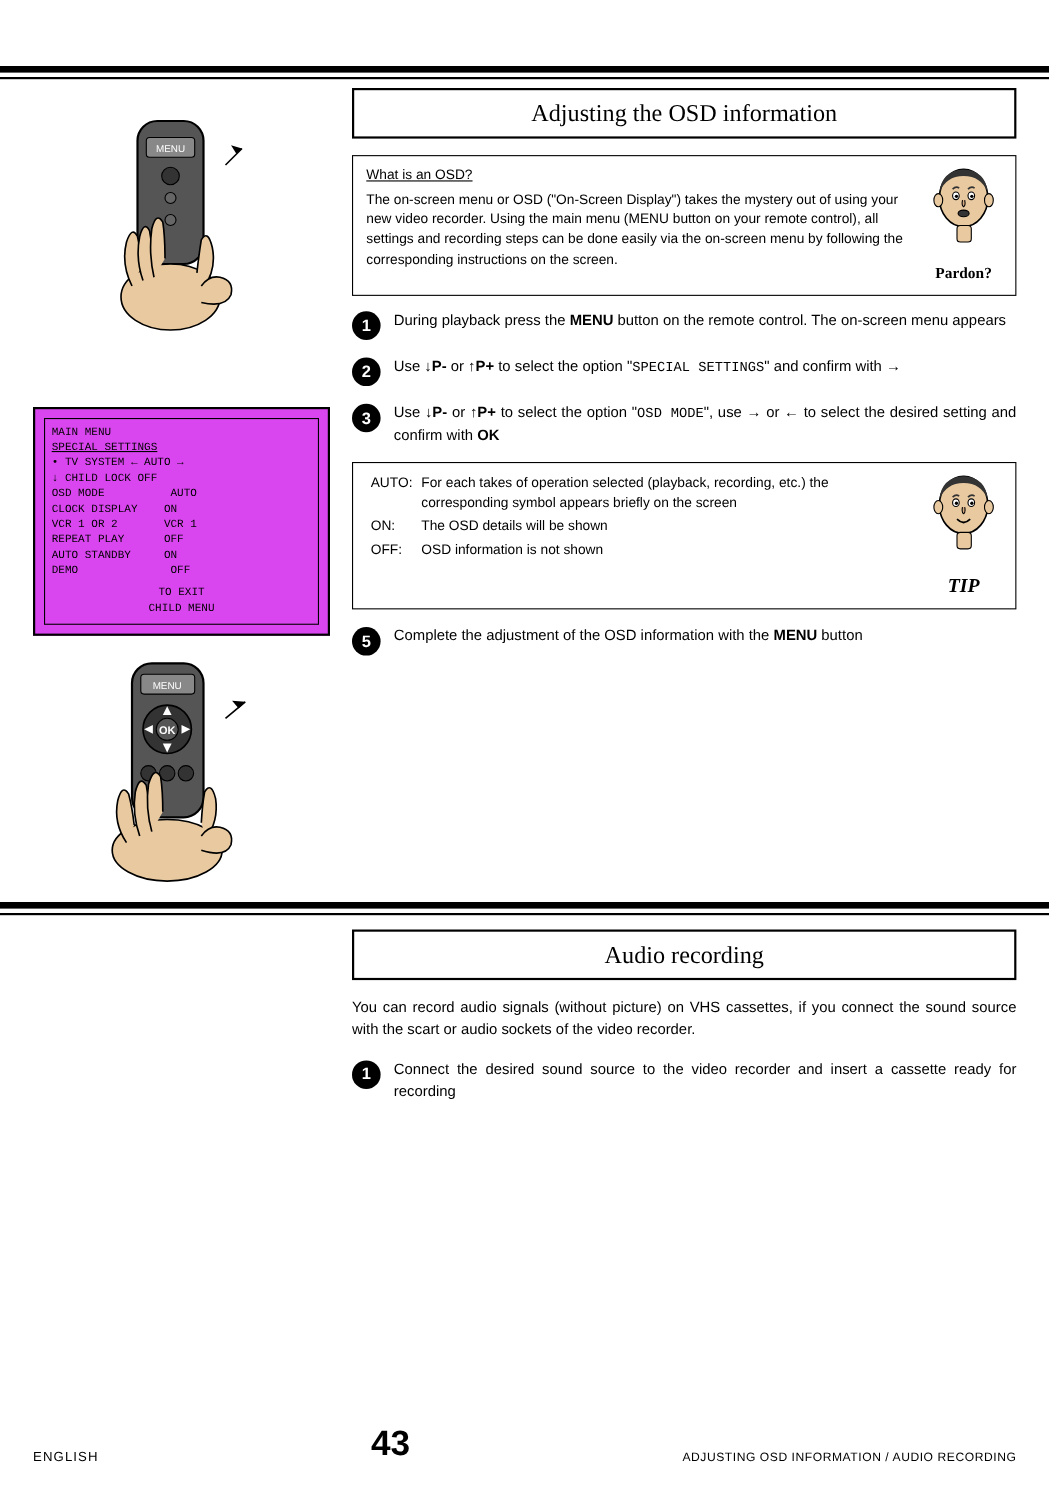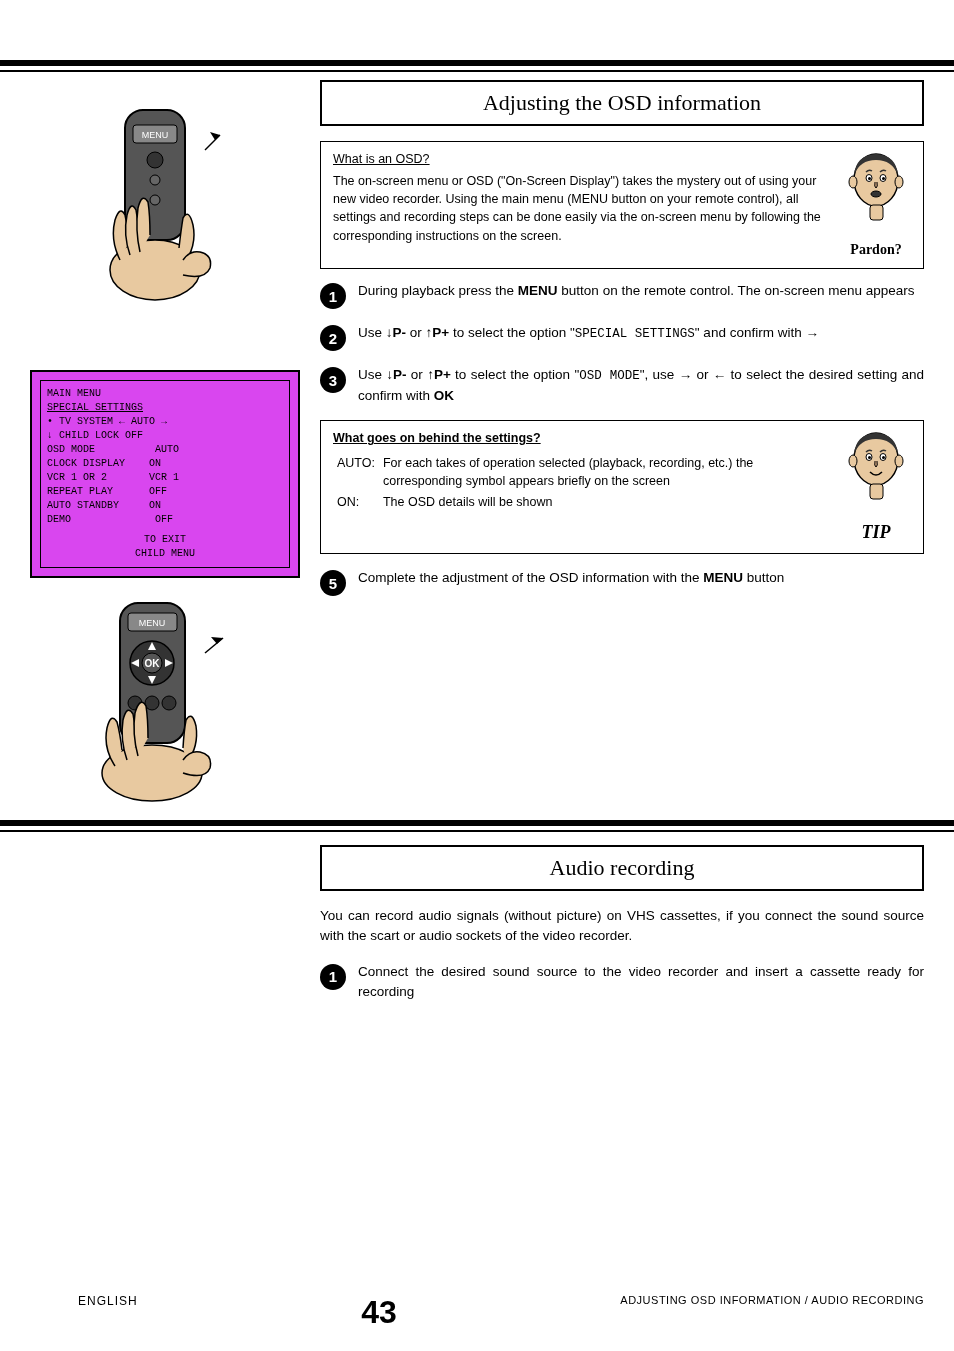--- a/index.html
+++ b/index.html
@@ -198,23 +198,22 @@
       position: relative;
     }
 
     
     .footer {
       position: absolute;
       bottom: 20px;
       left: 30px;
       right: 30px;
       display: flex;
-      align-items: flex-start;
+      align-items: flex-end;
       justify-content: space-between;
-      margin-left: 48px;
     }
     .footer-left { font-size: 12px; text-transform: uppercase; letter-spacing: 1px; }
     .footer-center {
       font-size: 32px;
       font-weight: bold;
       font-family: Arial, sans-serif;
     }
     .footer-right { font-size: 11px; text-transform: uppercase; letter-spacing: 0.5px; }
   </style>
 </head>
@@ -361,30 +360,33 @@
 
   <div class="step">
     <div class="step-number">3</div>
     <div class="step-text">
       Use ↓<strong>P-</strong> or ↑<strong>P+</strong> to select the option "<span style="font-family: 'Courier New', monospace; font-size:12.5px;">OSD MODE</span>", use → or ← to select the desired setting and confirm with <strong>OK</strong>
     </div>
   </div>
 
   <div class="tip-box">
     <div class="tip-box-content">
-      <div class="tip-box-title">What goes on behind the settings?</div>
       <table class="tip-table">
         <tbody>
             <tr>
           <td>AUTO:</td>
           <td>For each takes of operation selected (playback, recording, etc.) the corresponding symbol appears briefly on the screen</td>
         </tr>
         <tr>
           <td>ON:</td>
           <td>The OSD details will be shown</td>
+        </tr>
+        <tr>
+          <td>OFF:</td>
+          <td>OSD information is not shown</td>
         </tr>
       </tbody>
         </table>
     </div>
     <div class="tip-box-figure">
 
       <svg width="65" height="90" viewBox="0 0 65 90">
         <ellipse cx="32" cy="30" rx="22" ry="26" fill="#e8c9a0" stroke="#000" stroke-width="1.5"></ellipse>
         <path d="M10 25 Q12 5 32 4 Q52 5 54 25 Q48 10 32 10 Q16 10 10 25Z" fill="#333"></path>
         <ellipse cx="25" cy="28" rx="3" ry="3.5" fill="#fff" stroke="#000" stroke-width="1"></ellipse>

